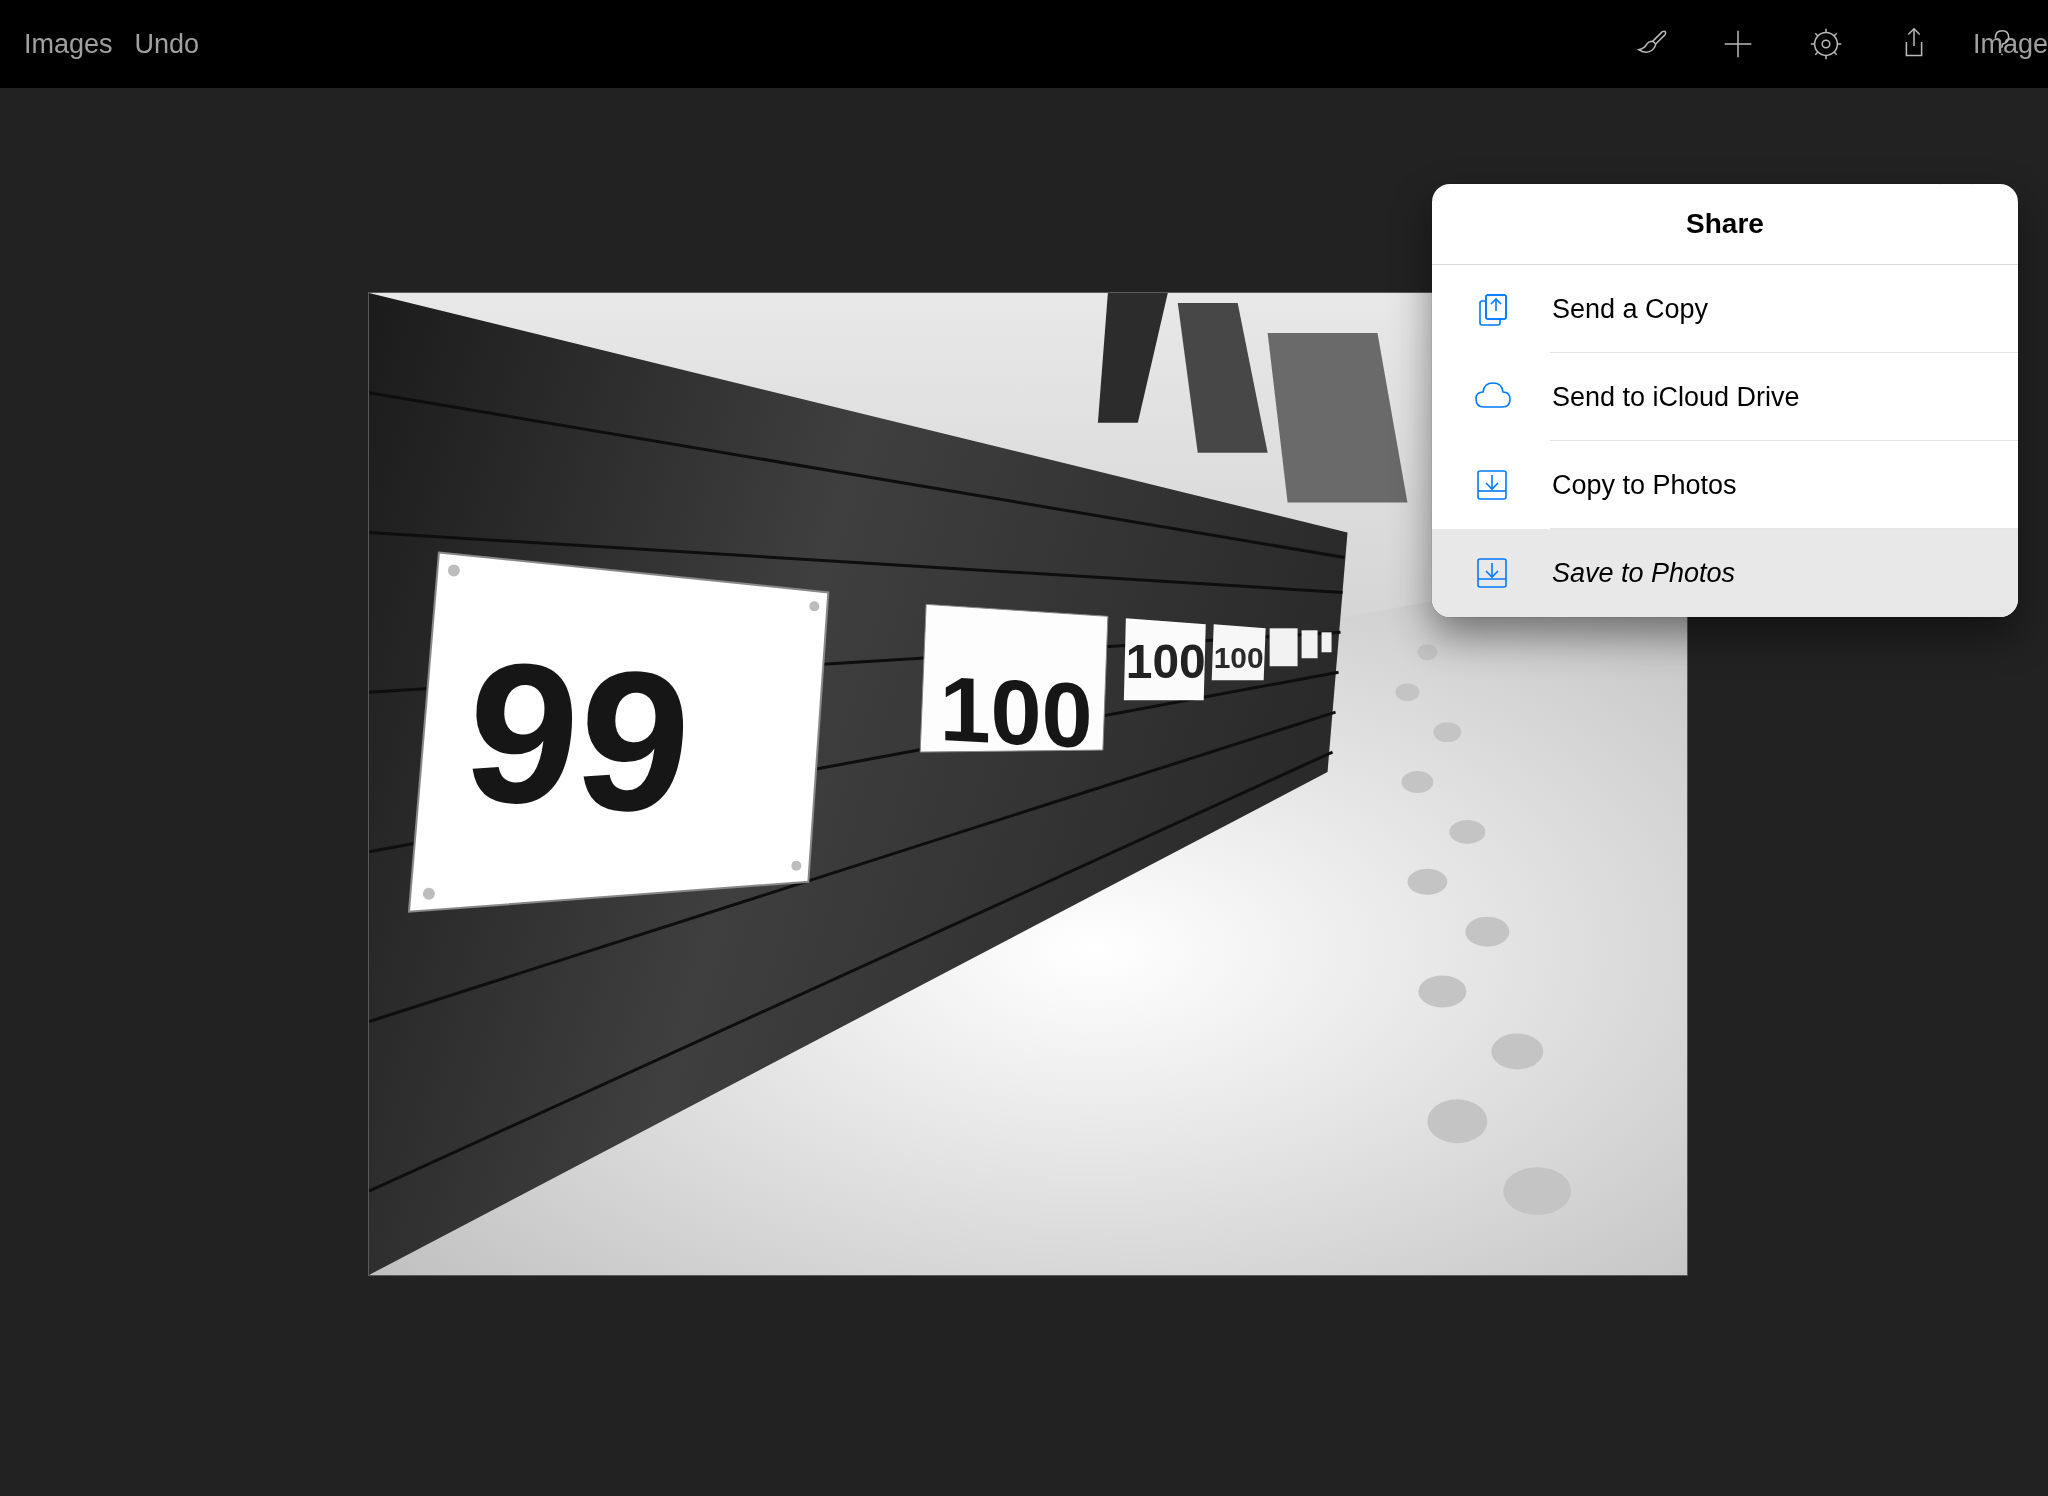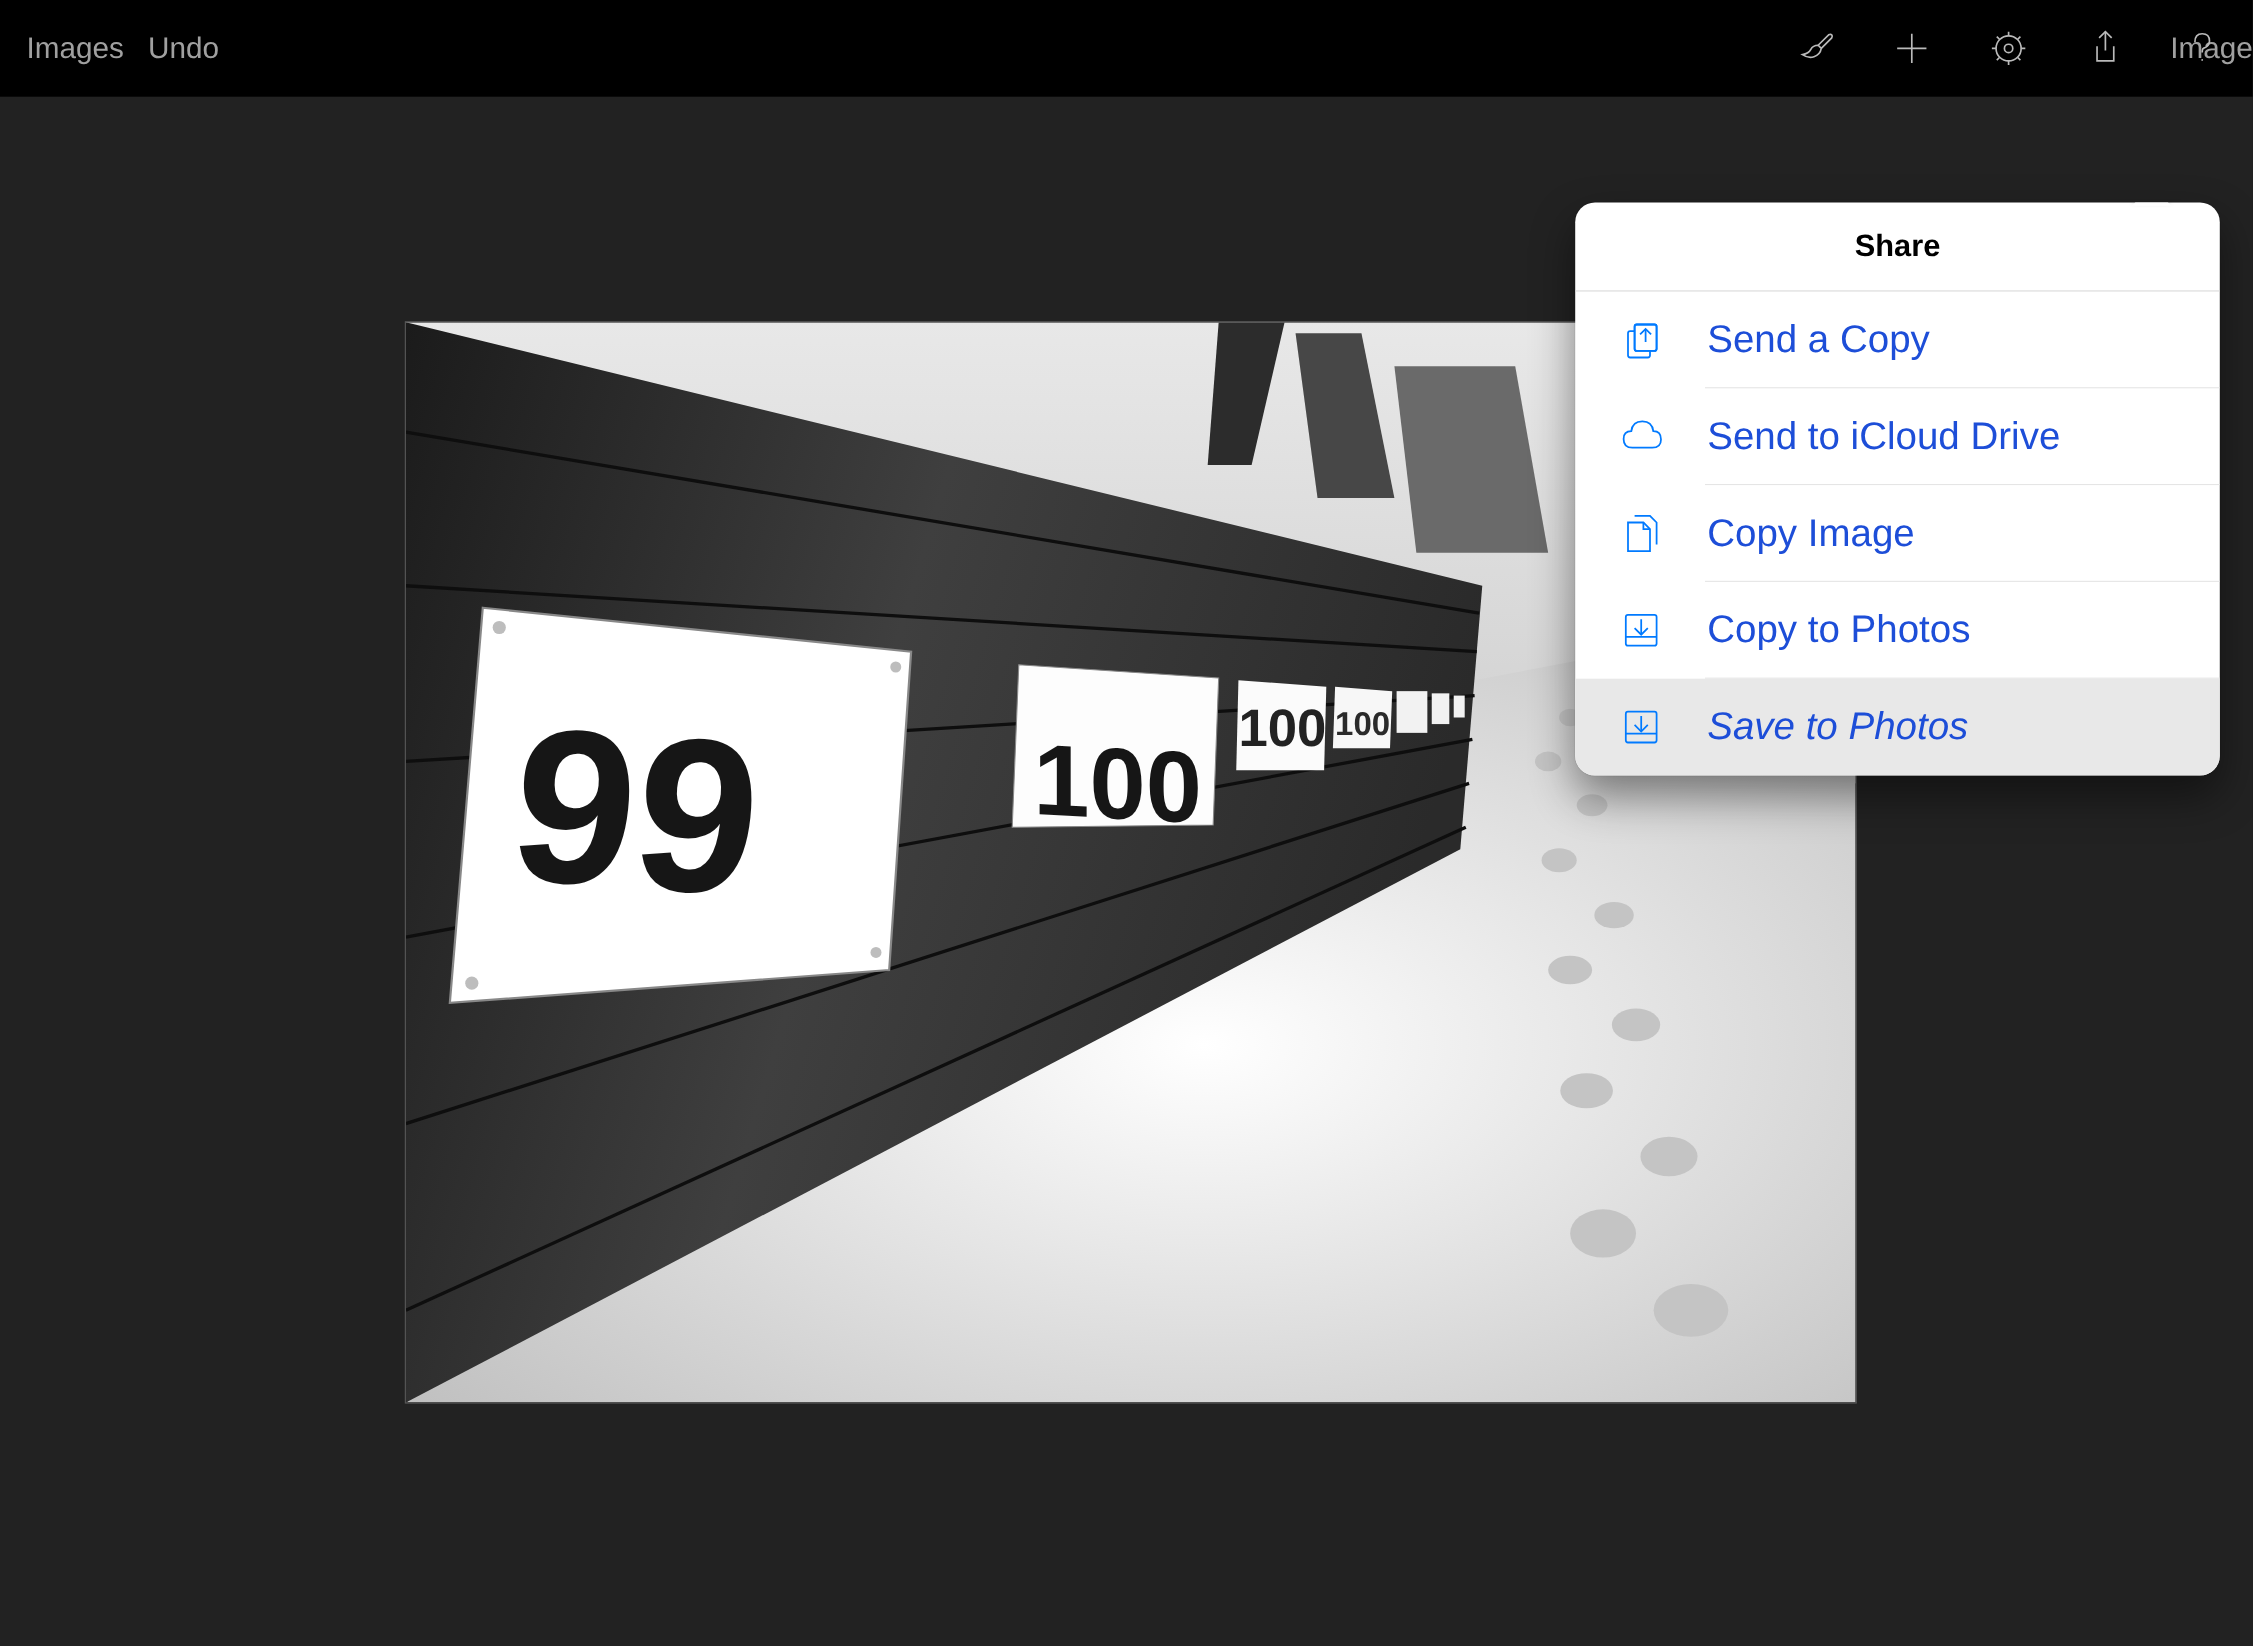--- a/index.html
+++ b/index.html
@@ -22,21 +22,21 @@
     .popover { position:absolute; top:96px; right:30px; width:586px; background:#fff; border-radius:18px; box-shadow:0 18px 40px rgba(0,0,0,.45),0 0 0 1px rgba(0,0,0,.05); color:#000; overflow:hidden; z-index:10; }
     .popover-arrow { position:absolute; top:-15px; right:44px; width:0; height:0; border-left:18px solid transparent; border-right:18px solid transparent; border-bottom:18px solid #fff; filter:drop-shadow(0 -2px 2px rgba(0,0,0,.15)); }
     .popover-title { text-align:center; font-size:28px; font-weight:600; padding:24px 0; border-bottom:1px solid #d9d9d9; }
     .popover-list {}
     .popover-item { display:flex; align-items:center; height:88px; padding:0 24px 0 38px; cursor:pointer; position:relative; }
     .popover-item:not(:last-child)::after { content:""; position:absolute; left:118px; right:0; bottom:0; height:1px; background:#e5e5e5; }
     .popover-item.selected { background:#e8e8e8;font-style:italic; }
     .popover-item.selected::after { display:none; }
     .pi-icon { width:44px; height:44px; margin-right:38px; display:flex; align-items:center; justify-content:center; color:#007aff; }
     .pi-icon svg { width:44px; height:44px; stroke:currentColor; fill:none; stroke-width:1.6; }
-    .pi-label { font-size:35px; font-weight:400; color:#1d4ed8; }
+    .pi-label { font-size:27px; font-weight:400; color:#000000; }
   </style>
 </head>
 <body>
 
 <div class="toolbar">
   <div class="toolbar-left">
     <span class="tb-btn">Images</span>
     <span class="tb-btn">Undo</span>
   </div>
   <div class="toolbar-title">Image</div>
@@ -185,30 +185,20 @@
           <span class="pi-icon">
             <svg viewBox="0 0 44 44">
               <path d="M14 32 q-8 0 -8 -8 q0 -7 7 -7 q1 -9 10 -9 q9 0 10 9 q7 0 7 7.5 q0 7.5 -8 7.5 z"></path>
             </svg>
           </span>
           <span class="pi-label">Send to iCloud Drive</span>
         </div>
         <div class="popover-item">
           <span class="pi-icon">
             <svg viewBox="0 0 44 44">
-              <path d="M10 12 h14 l6 6 v20 h-20 z"></path>
-              <path d="M16 6 h14 l6 6 v20"></path>
-              <polyline points="24,12 24,18 30,18"></polyline>
-            </svg>
-          </span>
-          <span class="pi-label">Copy Image</span>
-        </div>
-        <div class="popover-item">
-          <span class="pi-icon">
-            <svg viewBox="0 0 44 44">
               <rect x="8" y="8" width="28" height="28" rx="2"></rect>
               <line x1="22" y1="12" x2="22" y2="26"></line>
               <polyline points="16,20 22,26 28,20"></polyline>
               <line x1="8" y1="28" x2="36" y2="28"></line>
             </svg>
           </span>
           <span class="pi-label">Copy to Photos</span>
         </div>
         <div class="popover-item selected">
           <span class="pi-icon">

